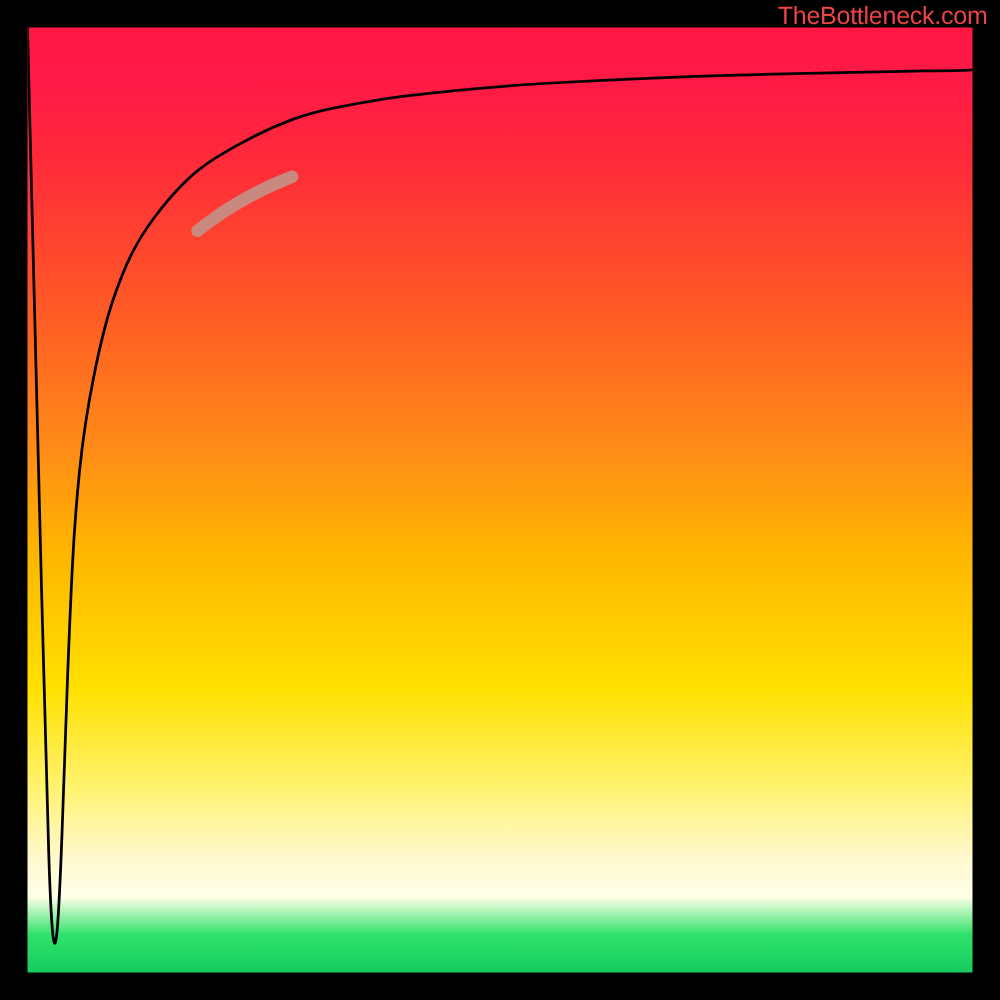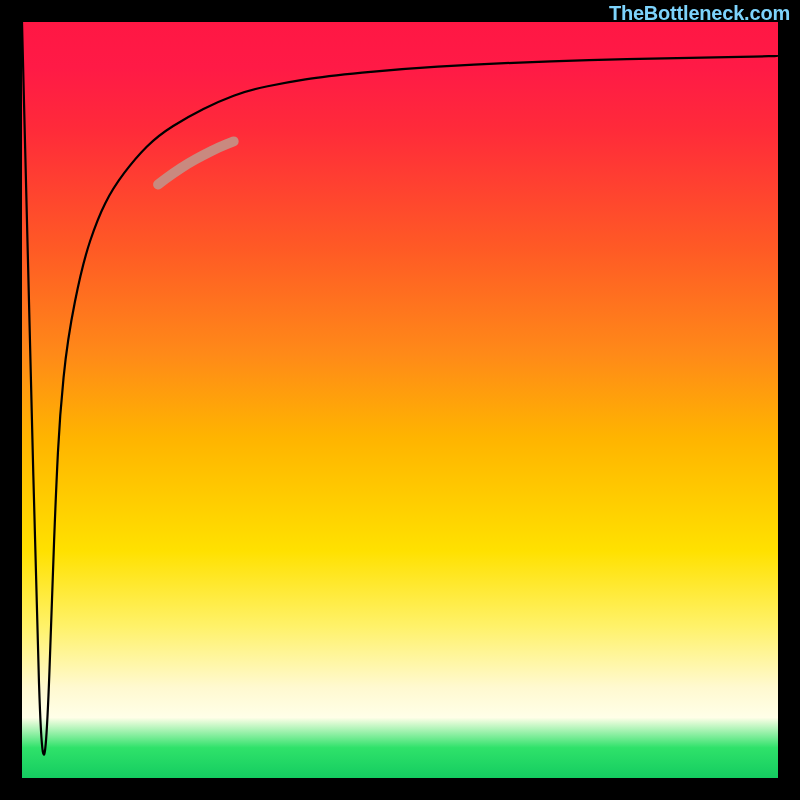--- a/index.html
+++ b/index.html
@@ -8,23 +8,23 @@
     height: 800px;
     background: #000;
     font-family: Arial, Helvetica, sans-serif;
     position: relative;
     overflow: hidden;
   }
   .watermark {
     position: absolute;
     top: 2px;
     right: 10px;
-    color: #7dd3fc;
+    color: #ef4444;
     font-size: 20px;
-    font-weight: 700;
+    font-weight: 400;
     z-index: 5;
     letter-spacing: -0.2px;
   }
   .frame {
     position: absolute;
     top: 24px;
     left: 24px;
     width: 752px;
     height: 752px;
     background: #000;

